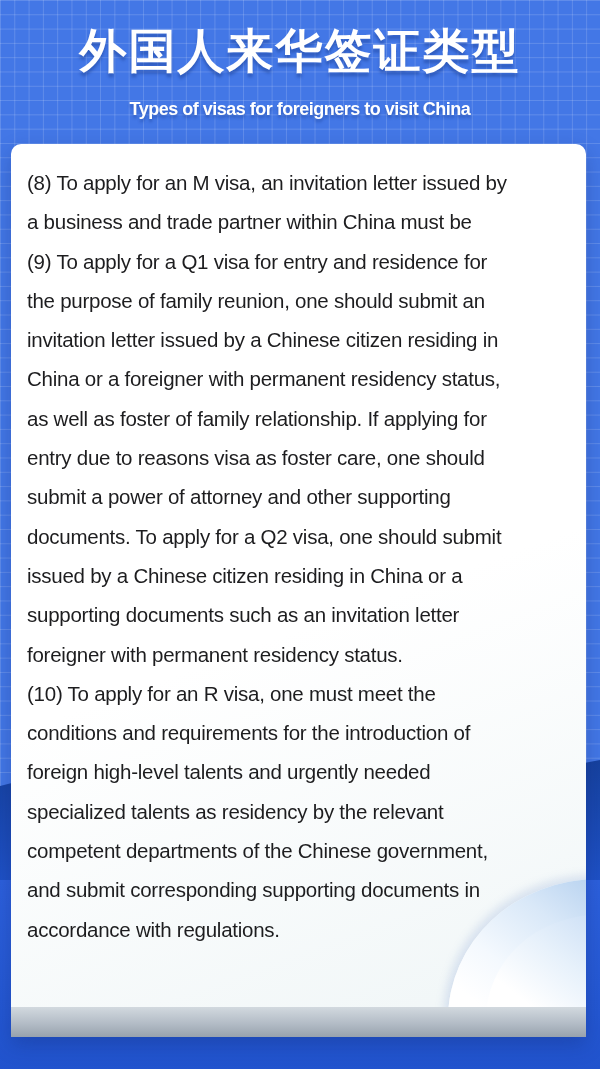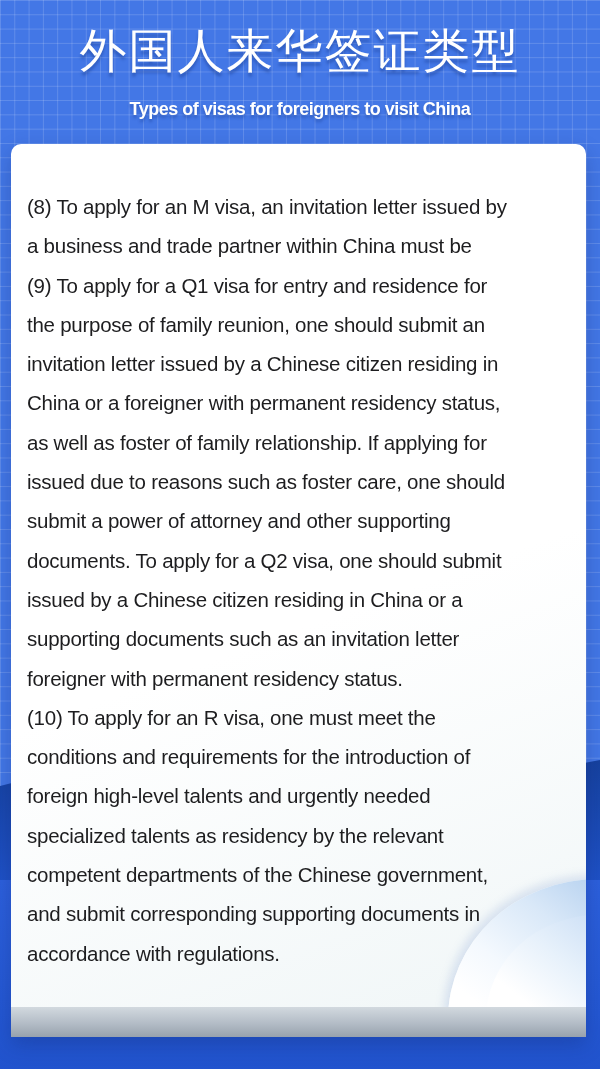--- a/index.html
+++ b/index.html
@@ -20,42 +20,41 @@
   .bg-wave{
     position:absolute;left:0;top:738px;width:600px;height:160px;
   }
   .bg-bottom{
     position:absolute;left:0;top:880px;width:600px;height:189px;
     background:linear-gradient(180deg,#2d60dc 0%,#2457d2 70%,#2153cd 100%);
   }
   
   .header{position:absolute;left:0;top:0;width:600px;text-align:center;color:#ffffff;}
   .title-cn{
-    margin-top:22px;font-size:47px;line-height:58px;font-weight:400;
+    margin-top:22px;font-size:47px;line-height:58px;font-weight:700;
     letter-spacing:2px;text-shadow:0 4px 3px rgba(25,60,145,0.45);
   }
   .subtitle-en{
     margin-top:12px;font-size:18px;line-height:34px;font-weight:700;
     letter-spacing:-0.5px;text-shadow:0 3px 3px rgba(25,60,145,0.45);
   }
   
   .card{
     position:absolute;left:11px;top:144px;width:575px;height:893px;
     box-shadow:0 8px 20px rgba(15,40,110,0.30);
     border-radius:10px 10px 0 0;
   }
   .card-white{
     position:relative;width:100%;height:863px;overflow:hidden;
     border-radius:10px 10px 0 0;
     background:linear-gradient(160deg,#ffffff 55%,#f0f6f7 100%);
   }
   .card-body{
     position:absolute;left:16px;top:19px;right:4px;
     color:#1d1d1f;
-    margin-top:24px;
   }
   .line{
     white-space:nowrap;height:39.3px;line-height:39.3px;
     font-size:20.5px;letter-spacing:-0.25px;
   }
   
   .curl{position:absolute;right:0;bottom:0;width:135px;height:125px;pointer-events:none;}
   .curl-layer-outer{
     position:absolute;right:-12px;bottom:-12px;width:150px;height:140px;
     border-radius:100% 0 0 0;
@@ -106,21 +105,21 @@
       </div>
 
       <div class="card-body">
         <div class="line">(8) To apply for an M visa, an invitation letter issued by</div>
         <div class="line">a business and trade partner within China must be</div>
         <div class="line">(9) To apply for a Q1 visa for entry and residence for</div>
         <div class="line">the purpose of family reunion, one should submit an</div>
         <div class="line">invitation letter issued by a Chinese citizen residing in</div>
         <div class="line">China or a foreigner with permanent residency status,</div>
         <div class="line">as well as foster of family relationship. If applying for</div>
-        <div class="line">issued due to reasons such as foster care, one should</div>
+        <div class="line">entry due to reasons visa as foster care, one should</div>
         <div class="line">submit a power of attorney and other supporting</div>
         <div class="line">documents. To apply for a Q2 visa, one should submit</div>
         <div class="line">issued by a Chinese citizen residing in China or a</div>
         <div class="line">supporting documents such as an invitation letter</div>
         <div class="line">foreigner with permanent residency status.</div>
         <div class="line">(10) To apply for an R visa, one must meet the</div>
         <div class="line">conditions and requirements for the introduction of</div>
         <div class="line">foreign high-level talents and urgently needed</div>
         <div class="line">specialized talents as residency by the relevant</div>
         <div class="line">competent departments of the Chinese government,</div>

